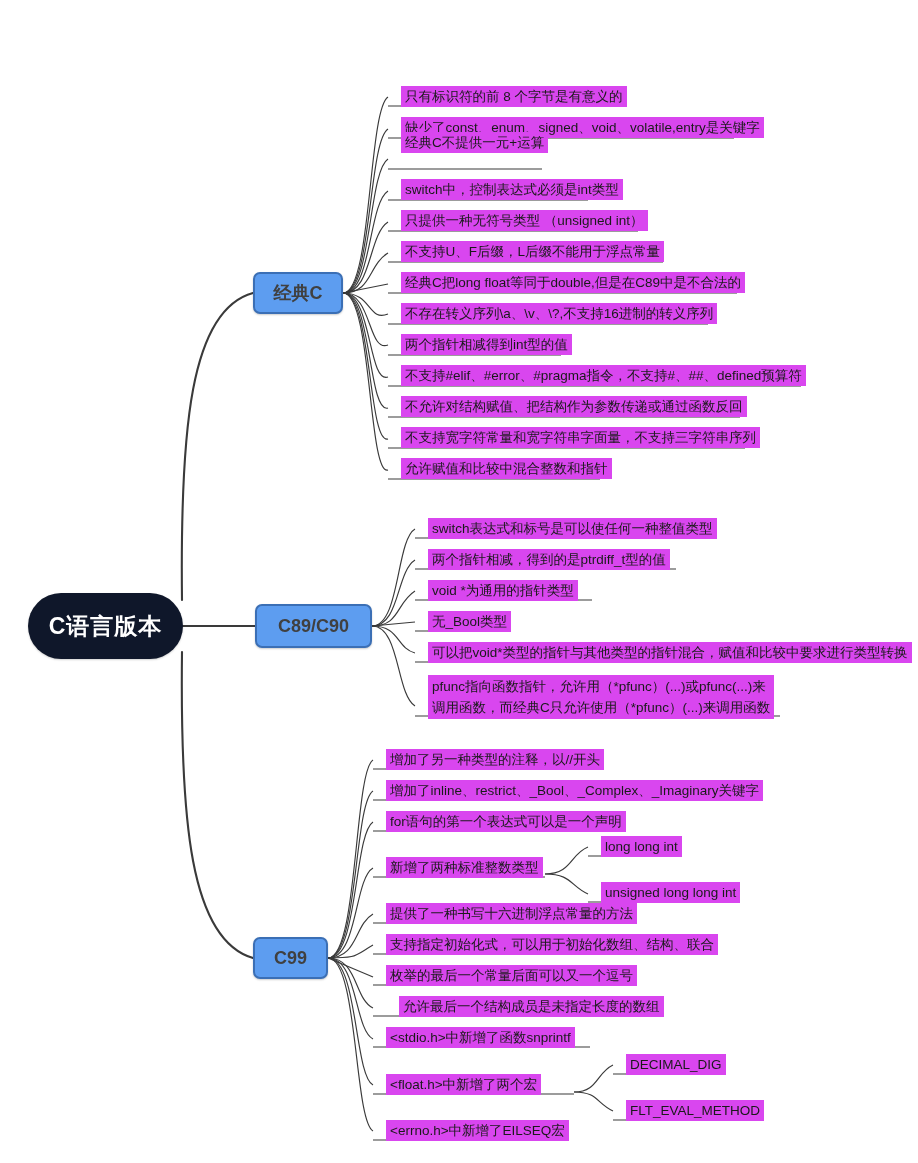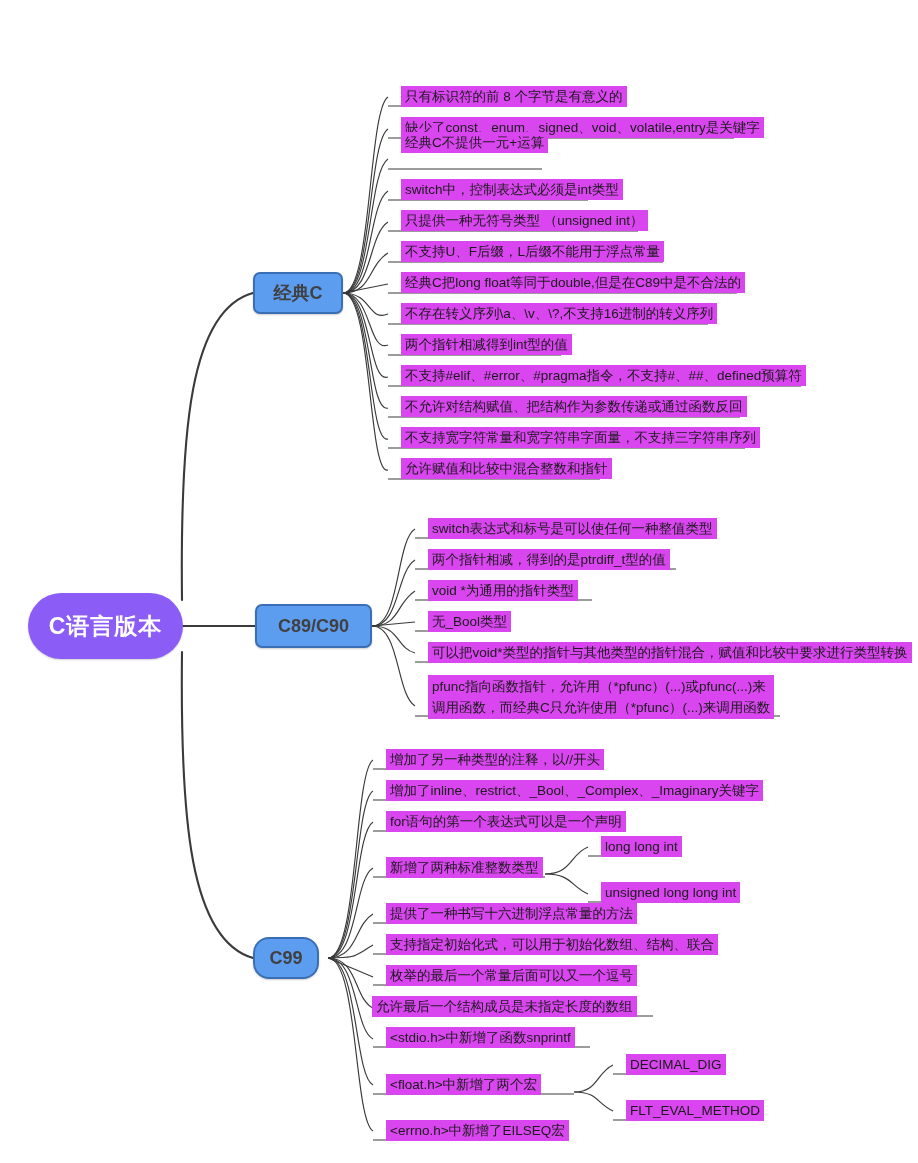--- a/index.html
+++ b/index.html
@@ -9,21 +9,21 @@
     font-family:"Liberation Sans","DejaVu Sans",sans-serif;
     position:relative;
     overflow:hidden;
   }
   #canvas{position:absolute;left:0;top:0;width:918px;height:1163px;}
   #edges{position:absolute;left:0;top:0;width:918px;height:1163px;}
 
   .node{position:absolute;box-sizing:border-box;}
 
   .root{
-    background:#8b5cf6;
+    background:#0f172a;
     color:#ffffff;
     border-radius:34px;
     display:flex;align-items:center;justify-content:center;
     font-size:23px;font-weight:bold;
     letter-spacing:1px;
     box-shadow:0 1px 2px rgba(0,0,0,.18);
   }
 
   .branch{
     background:#5d9df0;
@@ -155,21 +155,21 @@
   </div>
 
   <div class="node branch" style="left:253px;top:272px;width:90px;height:42px;">
     <span>经典C</span>
   </div>
 
   <div class="node branch" style="left:255px;top:604px;width:117px;height:44px;">
     <span>C89/C90</span>
   </div>
 
-  <div class="node branch" style="left:253px;top:937px;width:66px;height:42px;border-radius:16px;">
+  <div class="node branch" style="left:253px;top:937px;width:75px;height:42px;">
     <span>C99</span>
   </div>
 
   <div class="leaf" style="left:388px;top:86px;">只有标识符的前 8 个字节是有意义的</div>
   <div class="leaf" style="left:388px;top:117px;">缺少了const、enum、signed、void、volatile,entry是关键字</div>
   <div class="leaf" style="left:388px;top:132px;">经典C不提供一元+运算</div>
   <div class="leaf" style="left:388px;top:179px;">switch中，控制表达式必须是int类型</div>
   <div class="leaf" style="left:388px;top:210px;">只提供一种无符号类型 （unsigned int）</div>
   <div class="leaf" style="left:388px;top:241px;">不支持U、F后缀，L后缀不能用于浮点常量</div>
   <div class="leaf" style="left:388px;top:272px;">经典C把long float等同于double,但是在C89中是不合法的</div>
@@ -188,21 +188,21 @@
   <div class="leaf two" style="left:415px;top:675px;">pfunc指向函数指针，允许用（*pfunc）(...)或pfunc(...)来
 调用函数，而经典C只允许使用（*pfunc）(...)来调用函数</div>
 
   <div class="leaf" style="left:373px;top:749px;">增加了另一种类型的注释，以//开头</div>
   <div class="leaf" style="left:373px;top:780px;">增加了inline、restrict、_Bool、_Complex、_Imaginary关键字</div>
   <div class="leaf" style="left:373px;top:811px;">for语句的第一个表达式可以是一个声明</div>
   <div class="leaf" style="left:373px;top:857px;">新增了两种标准整数类型</div>
   <div class="leaf" style="left:373px;top:903px;">提供了一种书写十六进制浮点常量的方法</div>
   <div class="leaf" style="left:373px;top:934px;">支持指定初始化式，可以用于初始化数组、结构、联合</div>
   <div class="leaf" style="left:373px;top:965px;">枚举的最后一个常量后面可以又一个逗号</div>
-  <div class="leaf" style="left:359px;top:996px;">允许最后一个结构成员是未指定长度的数组</div>
+  <div class="leaf" style="left:386px;top:996px;">允许最后一个结构成员是未指定长度的数组</div>
   <div class="leaf" style="left:373px;top:1027px;">&lt;stdio.h&gt;中新增了函数snprintf</div>
   <div class="leaf" style="left:373px;top:1074px;">&lt;float.h&gt;中新增了两个宏</div>
   <div class="leaf" style="left:373px;top:1120px;">&lt;errno.h&gt;中新增了EILSEQ宏</div>
 
   <div class="leaf" style="left:588px;top:836px;">long long int</div>
   <div class="leaf" style="left:588px;top:882px;">unsigned long long int</div>
   <div class="leaf" style="left:613px;top:1054px;">DECIMAL_DIG</div>
   <div class="leaf" style="left:613px;top:1100px;">FLT_EVAL_METHOD</div>
 
 </div>

